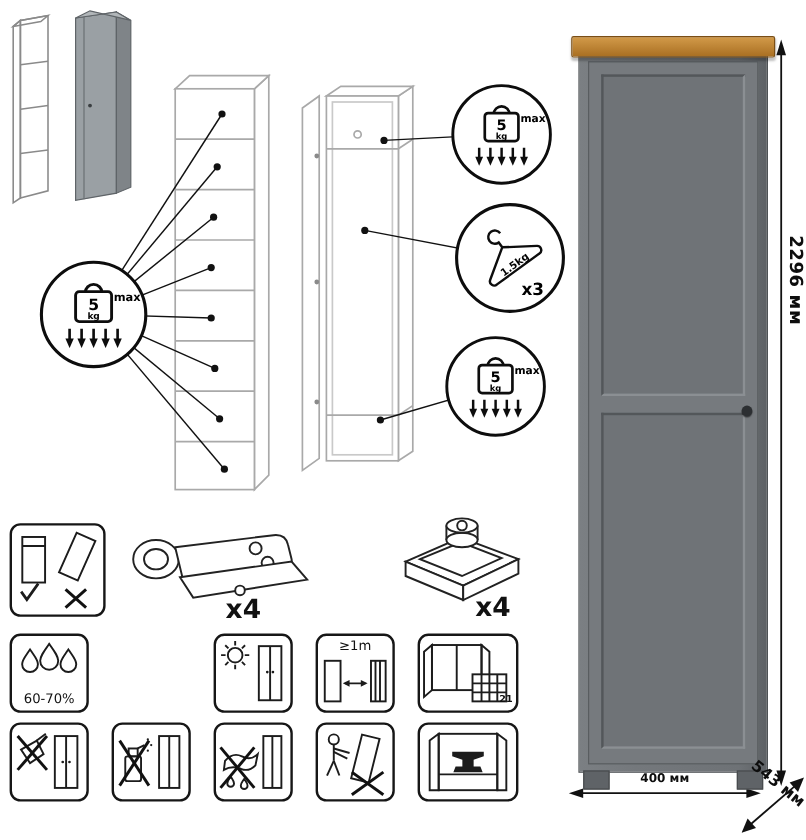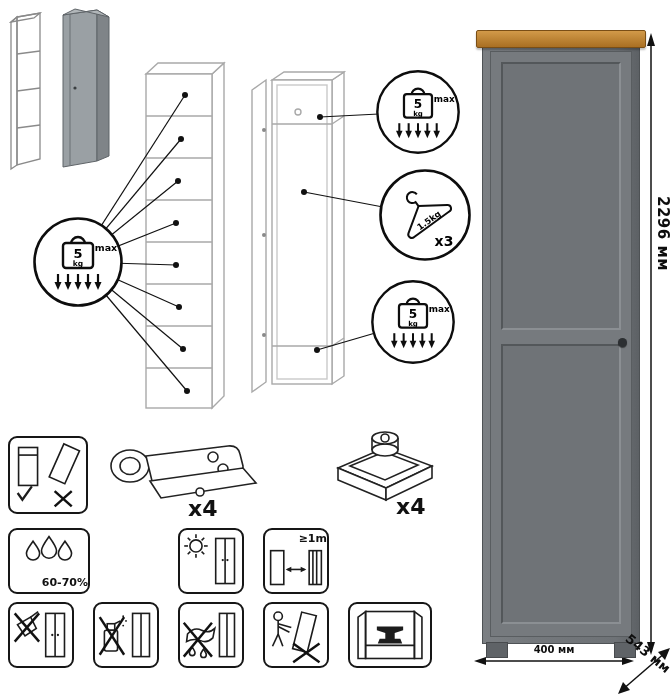--- a/index.html
+++ b/index.html
@@ -35,21 +35,21 @@
 
   
   .dim { position:absolute; z-index:4; font-weight:600; color:#0d0d0d; }
   .dim-h { left:654px; top:196px; writing-mode:vertical-rl; font-size:15px; letter-spacing:.5px; }
   .dim-w { left:476px; top:644px; width:156px; text-align:center; font-size:10px; }
   .dim-d { left:610px; top:646px; width:76px; text-align:center; font-size:13px; transform:rotate(39deg); }
 
   
   .ibox { position:absolute; background:#fff; border:2px solid #161616; border-radius:9px; z-index:2; box-sizing:border-box; }
   .ibox svg { display:block; width:100%; height:100%; }
-  .ibox-label { position:absolute; left:0; right:0; bottom:3px; text-align:right; font-weight:bold; z-index:2; }
+  .ibox-label { position:absolute; left:0; right:0; bottom:3px; text-align:center; font-weight:normal; z-index:2; }
   .lbl-top { bottom:auto; top:2px; }
   .xcount { position:absolute; font-size:22px; font-weight:bold; z-index:3; }
   .cell21 { position:absolute; font-size:8px; font-weight:bold; z-index:3; }
   .ic { stroke:#1c1c1c; fill:none; stroke-width:1.7; }
   .icf { fill:#1c1c1c; stroke:none; }
   .xl { stroke:#111; stroke-width:2.6; }
 </style>
 </head>
 <body>
 
@@ -284,21 +284,21 @@
         <path d="M8 58 l5 7 l10 -14" stroke-width="2.4"></path>
         <g transform="rotate(24 56 30)">
             <rect x="47" y="8" width="18" height="38"></rect>
           </g>
         <line class="xl" x1="47" y1="56" x2="65" y2="72"></line>
         <line class="xl" x1="65" y1="56" x2="47" y2="72"></line>
       </g>
     </svg>
   </div>
 
-  <div class="ibox" style="left:8px;top:528px;width:82px;height:66px">
+  <div class="ibox" style="left:8px;top:528px;width:66px;height:66px">
     <svg viewBox="0 0 66 66">
       <g class="ic">
         <path d="M16 12 c4 6 7 9 7 13 a7 7 0 1 1 -14 0 c0 -4 3 -7 7 -13 z"></path>
         <path d="M33 7 c5 7 8 11 8 15 a8 8 0 1 1 -16 0 c0 -4 3 -8 8 -15 z"></path>
         <path d="M50 12 c4 6 7 9 7 13 a7 7 0 1 1 -14 0 c0 -4 3 -7 7 -13 z"></path>
       </g>
     </svg>
     <div class="ibox-label" style="font-size:11px">60-70%</div>
   </div>
 
@@ -333,20 +333,39 @@
         <line x1="24" y1="42" x2="42" y2="42"></line>
         <polygon class="icf" points="22,42 28,39 28,45"></polygon>
         <polygon class="icf" points="44,42 38,39 38,45"></polygon>
         <rect x="47" y="22" width="13" height="36"></rect>
         <line x1="51" y1="22" x2="51" y2="58"></line>
         <line x1="55" y1="22" x2="55" y2="58"></line>
       </g>
     </svg>
   </div>
 
+  <div class="ibox" style="left:348px;top:528px;width:84px;height:66px">
+    <svg viewBox="0 0 84 66">
+      <g class="ic" stroke-width="1.5">
+        <rect x="10" y="8" width="44" height="40"></rect>
+        <line x1="32" y1="8" x2="32" y2="48"></line>
+        <polygon points="10,8 3,14 3,54 10,48"></polygon>
+        <polygon points="54,8 61,14 61,54 54,48"></polygon>
+      </g>
+      <g class="ic" stroke-width="1.2">
+        <rect x="46" y="34" width="30" height="24" fill="#fff"></rect>
+        <line x1="46" y1="42" x2="76" y2="42"></line>
+          <line x1="46" y1="50" x2="76" y2="50"></line>
+        <line x1="54" y1="34" x2="54" y2="58"></line>
+          <line x1="61" y1="34" x2="61" y2="58"></line>
+          <line x1="68" y1="34" x2="68" y2="58"></line>
+      </g>
+    </svg>
+    <div class="cell21" style="left:66px;top:48px">21</div>
+  </div>
 
   <div class="ibox" style="left:8px;top:602px;width:66px;height:66px">
     <svg viewBox="0 0 66 66">
       <g class="ic">
         <polygon points="8,22 22,14 28,26 16,34"></polygon>
         <line x1="22" y1="14" x2="30" y2="8"></line>
         <line class="xl" x1="5" y1="10" x2="31" y2="40"></line>
         <line class="xl" x1="31" y1="10" x2="5" y2="40"></line>
         <rect x="38" y="10" width="20" height="46"></rect>
         <line x1="48" y1="10" x2="48" y2="56"></line>

